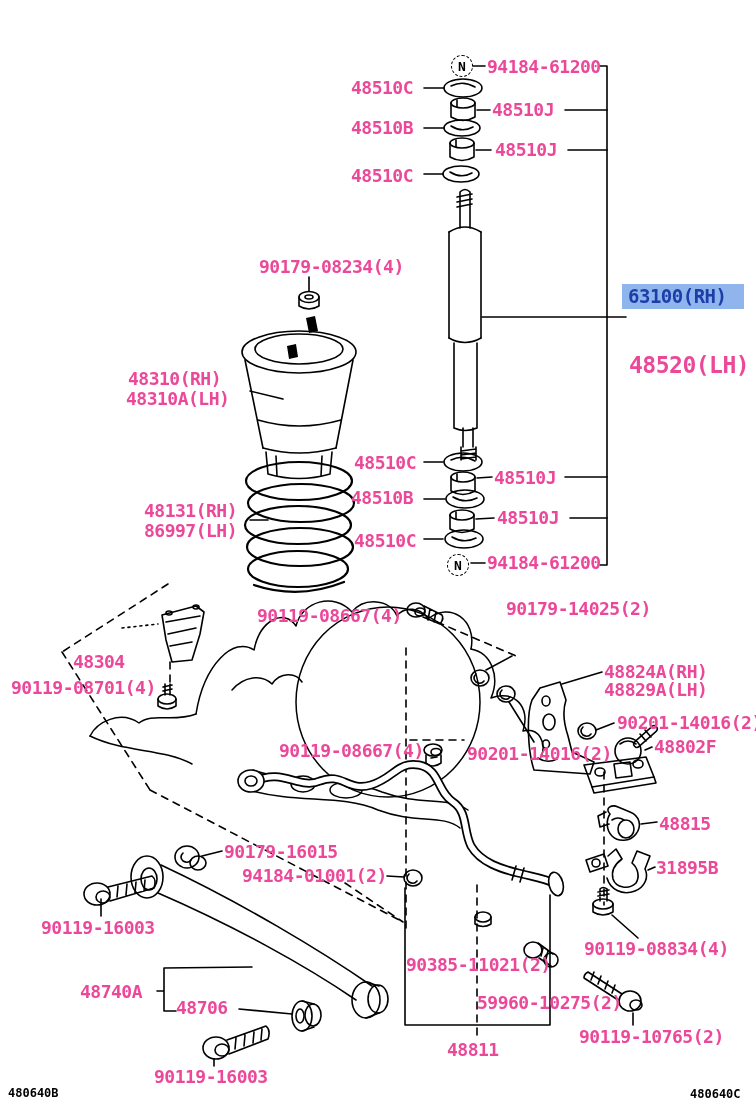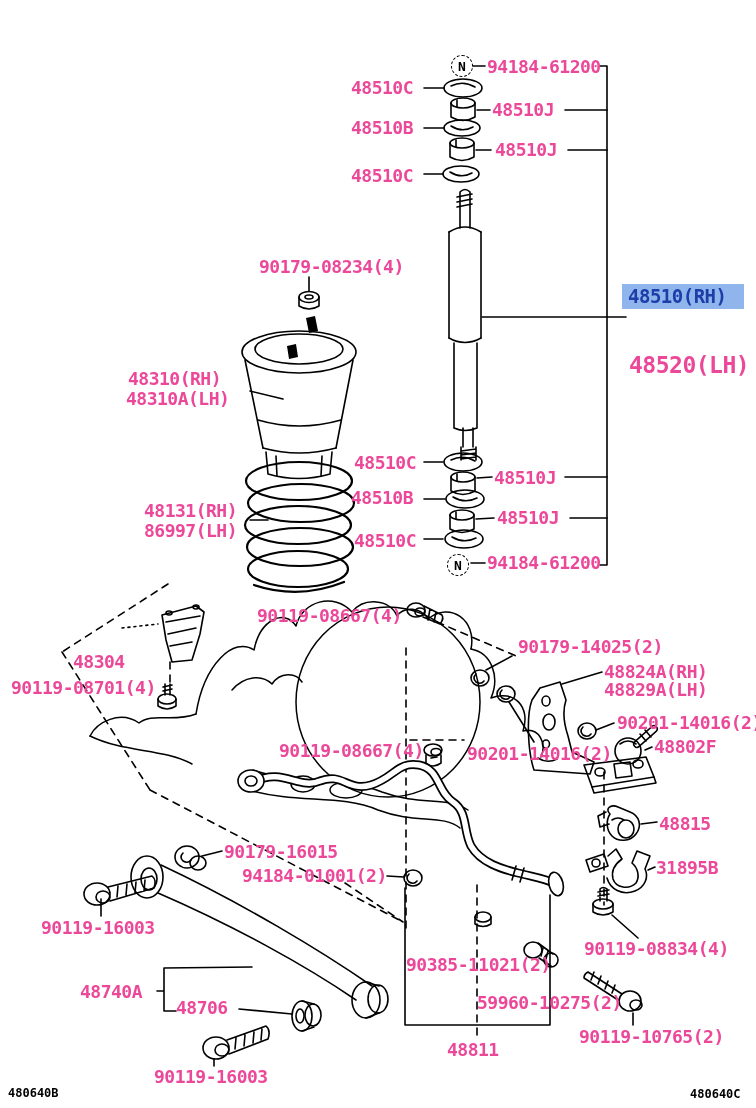--- a/index.html
+++ b/index.html
@@ -306,21 +306,21 @@
 
 <div class="lbl" style="left:351px;top:78px;">48510C</div>
 <div class="lbl" style="left:492px;top:100px;">48510J</div>
 <div class="lbl" style="left:351px;top:118px;">48510B</div>
 <div class="lbl" style="left:495px;top:140px;">48510J</div>
 <div class="lbl" style="left:351px;top:166px;">48510C</div>
 
 <div class="lbl" style="left:259px;top:257px;">90179-08234(4)</div>
 
 <div class="hl-box"></div>
-<div class="hl-text">48510(RH)</div>
+<div class="hl-text">63100(RH)</div>
 <div class="lbl" style="left:629px;top:307px;font-size:23px;margin-top:48px;">48520(LH)</div>
 
 <div class="lbl" style="left:128px;top:369px;">48310(RH)</div>
 <div class="lbl" style="left:126px;top:389px;">48310A(LH)</div>
 
 <div class="lbl" style="left:144px;top:501px;">48131(RH)</div>
 <div class="lbl" style="left:144px;top:521px;">86997(LH)</div>
 
 <div class="lbl" style="left:354px;top:453px;">48510C</div>
 <div class="lbl" style="left:494px;top:468px;">48510J</div>
@@ -328,21 +328,21 @@
 <div class="lbl" style="left:497px;top:508px;">48510J</div>
 <div class="lbl" style="left:354px;top:531px;">48510C</div>
 
 <span class="nsym" style="left:447px;top:554px;">N</span>
 <div class="lbl" style="left:487px;top:553px;">94184-61200</div>
 
 <div class="lbl" style="left:73px;top:652px;">48304</div>
 <div class="lbl" style="left:257px;top:606px;">90119-08667(4)</div>
 <div class="lbl" style="left:11px;top:678px;">90119-08701(4)</div>
 
-<div class="lbl" style="left:506px;top:637px;margin-left:12px;">90179-14025(2)</div>
+<div class="lbl" style="left:506px;top:599px;">90179-14025(2)</div>
 <div class="lbl" style="left:604px;top:662px;">48824A(RH)</div>
 <div class="lbl" style="left:604px;top:680px;">48829A(LH)</div>
 <div class="lbl" style="left:617px;top:713px;">90201-14016(2)</div>
 <div class="lbl" style="left:654px;top:737px;">48802F</div>
 
 <div class="lbl" style="left:279px;top:741px;">90119-08667(4)</div>
 <div class="lbl" style="left:467px;top:744px;">90201-14016(2)</div>
 
 <div class="lbl" style="left:659px;top:814px;">48815</div>
 <div class="lbl" style="left:656px;top:858px;">31895B</div>

